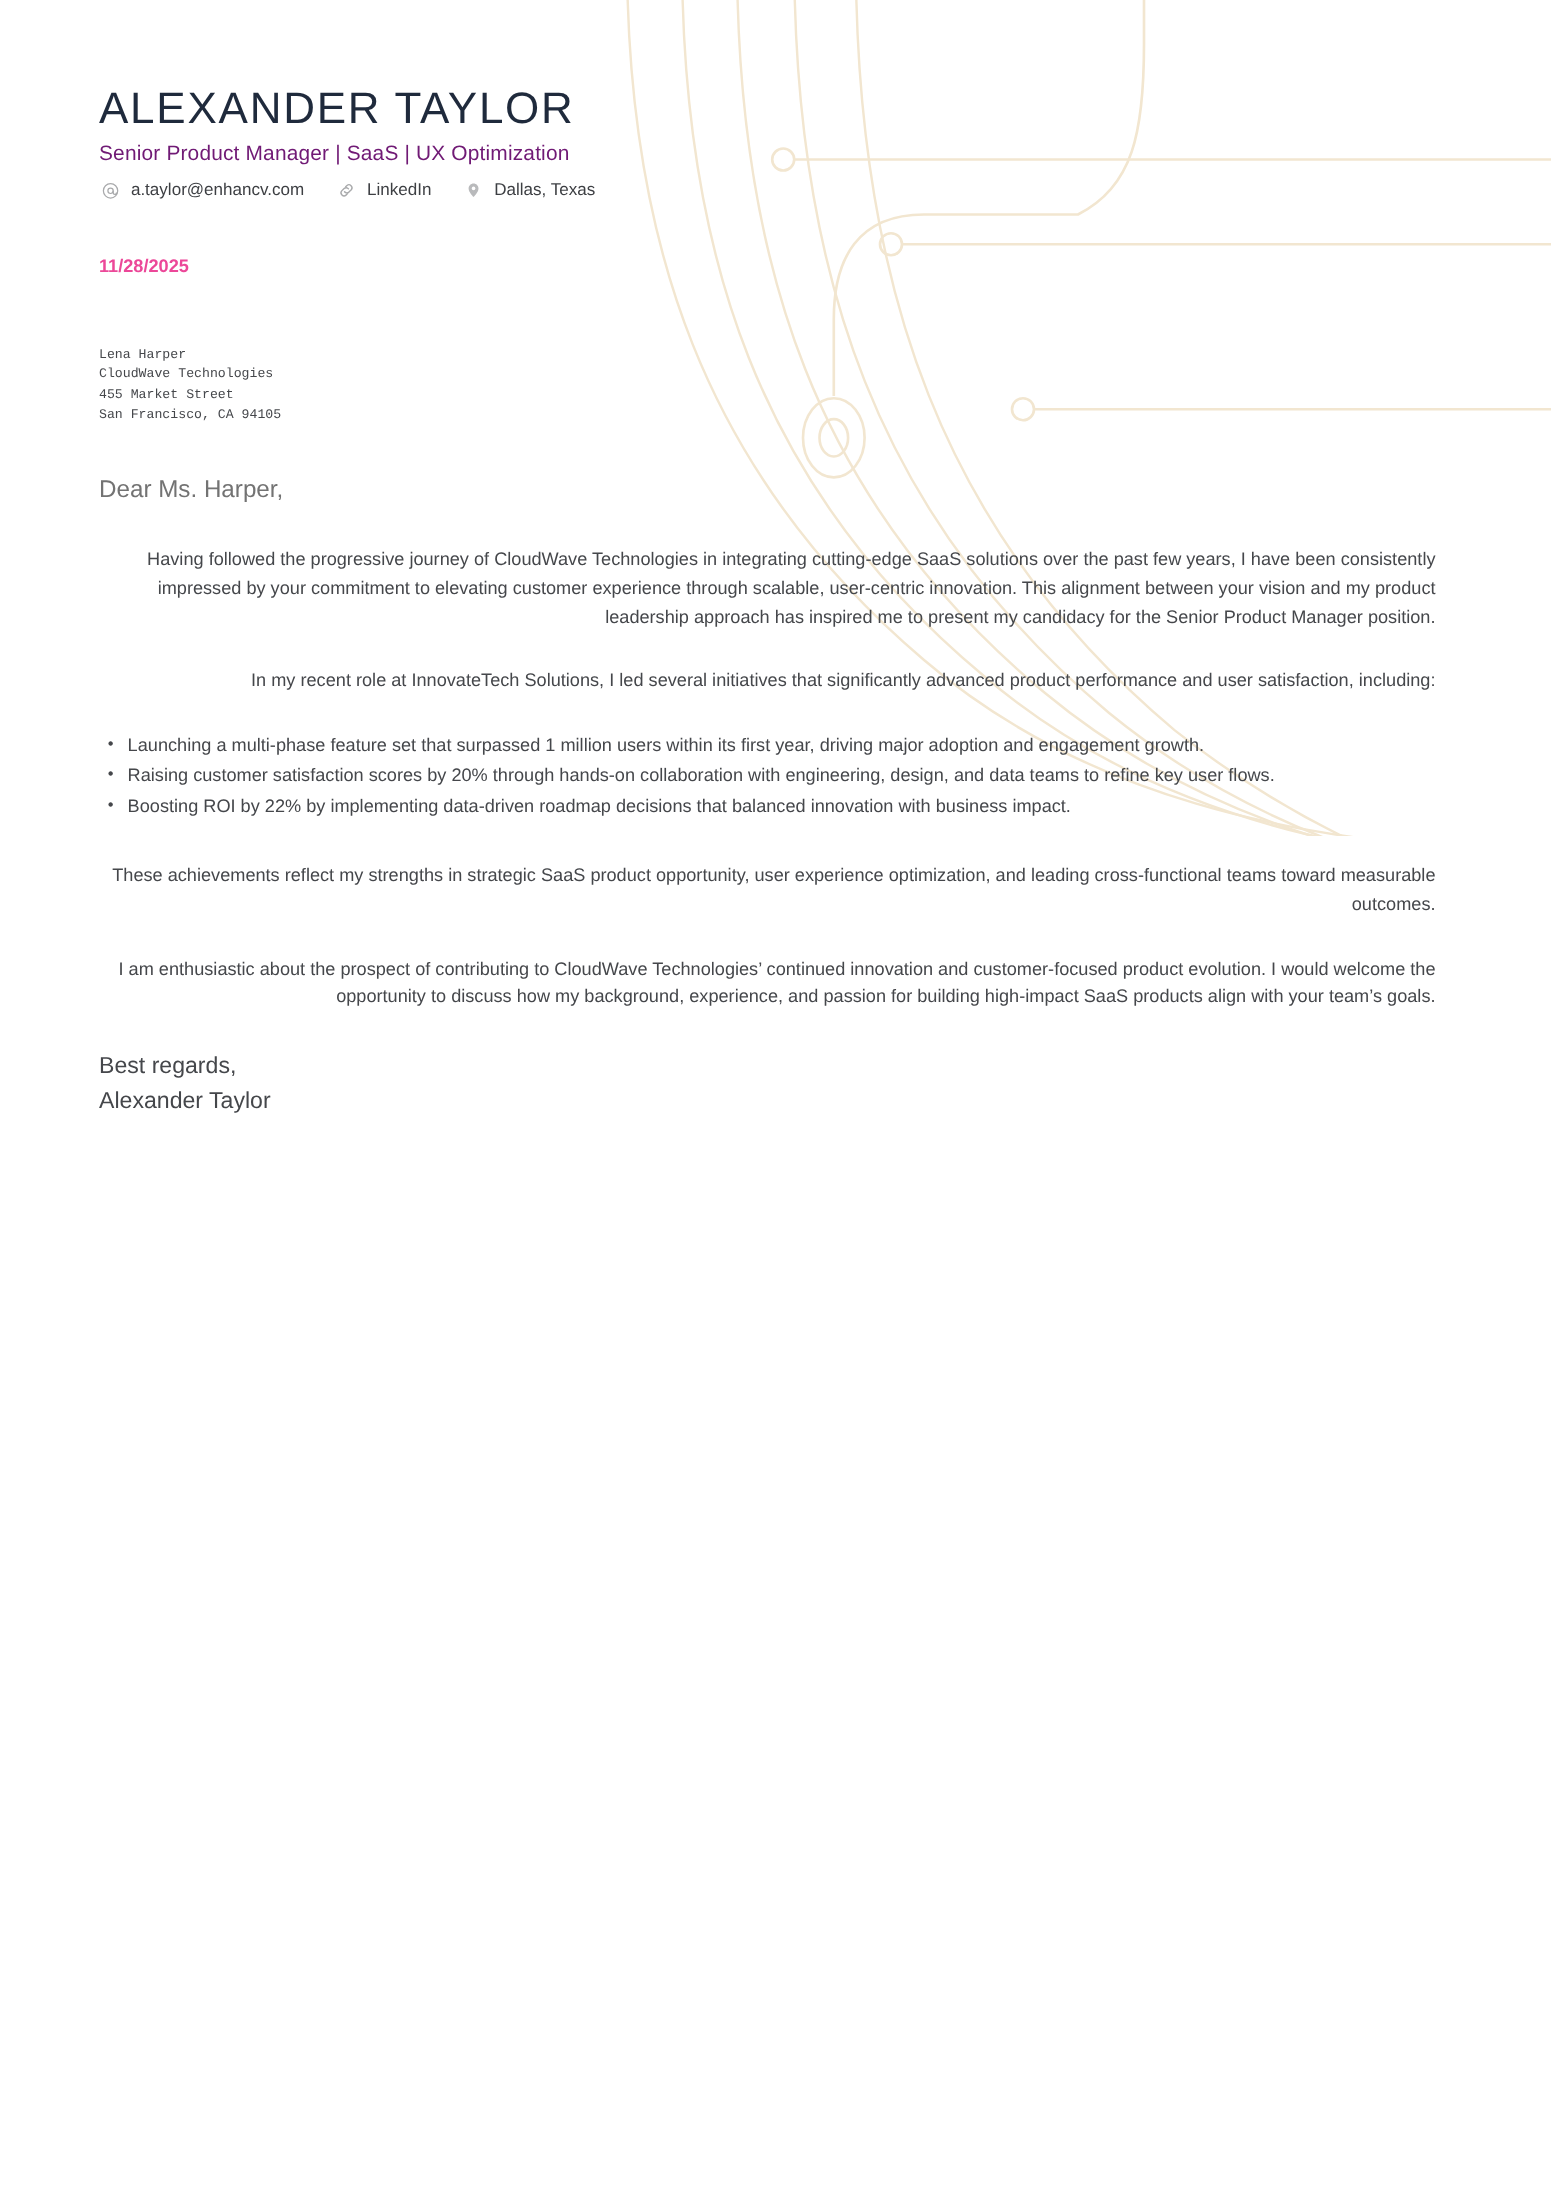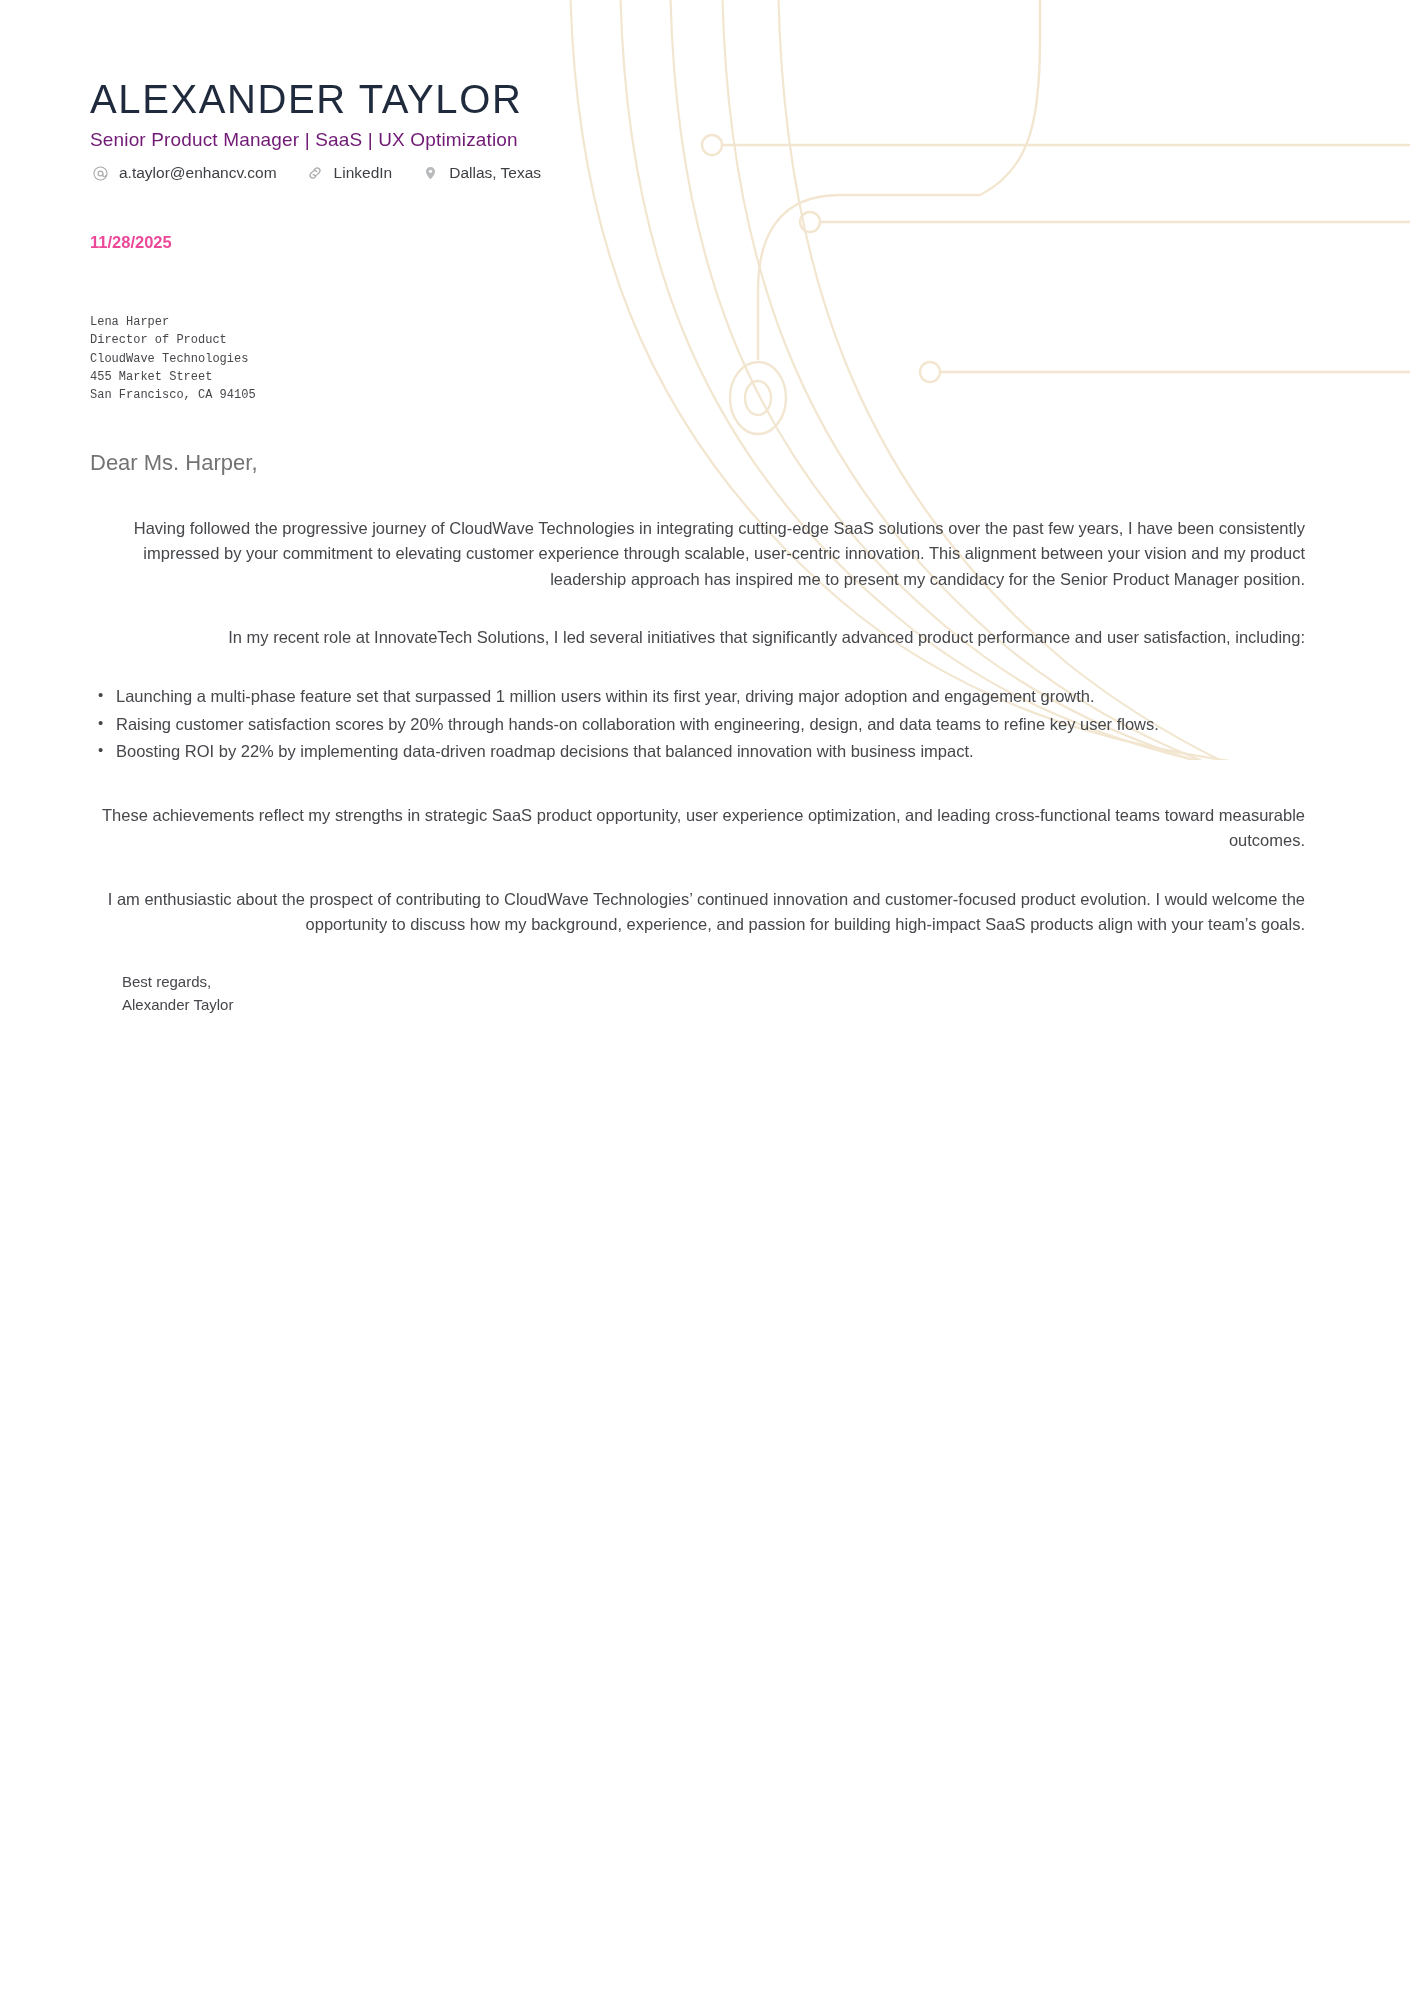--- a/index.html
+++ b/index.html
@@ -133,24 +133,23 @@
     position: absolute;
     left: 8px;
     top: -1px;
     color: #45474b;
     font-size: 15px;
   }
   .signoff {
     margin: 0;
   }
   .signoff div {
-    font-size: 15px;
+    font-size: 21px;
     line-height: 1.52;
     color: #45474b;
-    margin-left: 32px;
   }
 </style>
 </head>
 <body>
 
 <div class="page">
 
   <svg class="decor" viewBox="0 0 900 760" aria-hidden="true">
     <g fill="none" stroke="#f2e6d0" stroke-width="2.2">
 
@@ -216,21 +215,20 @@
 
     </div>
   </div>
 
   <div class="letter">
 
     <div class="date">11/28/2025</div>
 
     <div class="recipient">
       <div>Lena Harper</div>
-      <div>Director of Product</div>
       <div>CloudWave Technologies</div>
       <div>455 Market Street</div>
       <div>San Francisco, CA 94105</div>
     </div>
 
     <div class="salutation">Dear Ms. Harper,</div>
 
     <p class="para">Having followed the progressive journey of CloudWave Technologies in integrating cutting-edge SaaS solutions over the past few years, I have been consistently impressed by your commitment to elevating customer experience through scalable, user-centric innovation. This alignment between your vision and my product leadership approach has inspired me to present my candidacy for the Senior Product Manager position.</p>
 
     <p class="para">In my recent role at InnovateTech Solutions, I led several initiatives that significantly advanced product performance and user satisfaction, including:</p>

